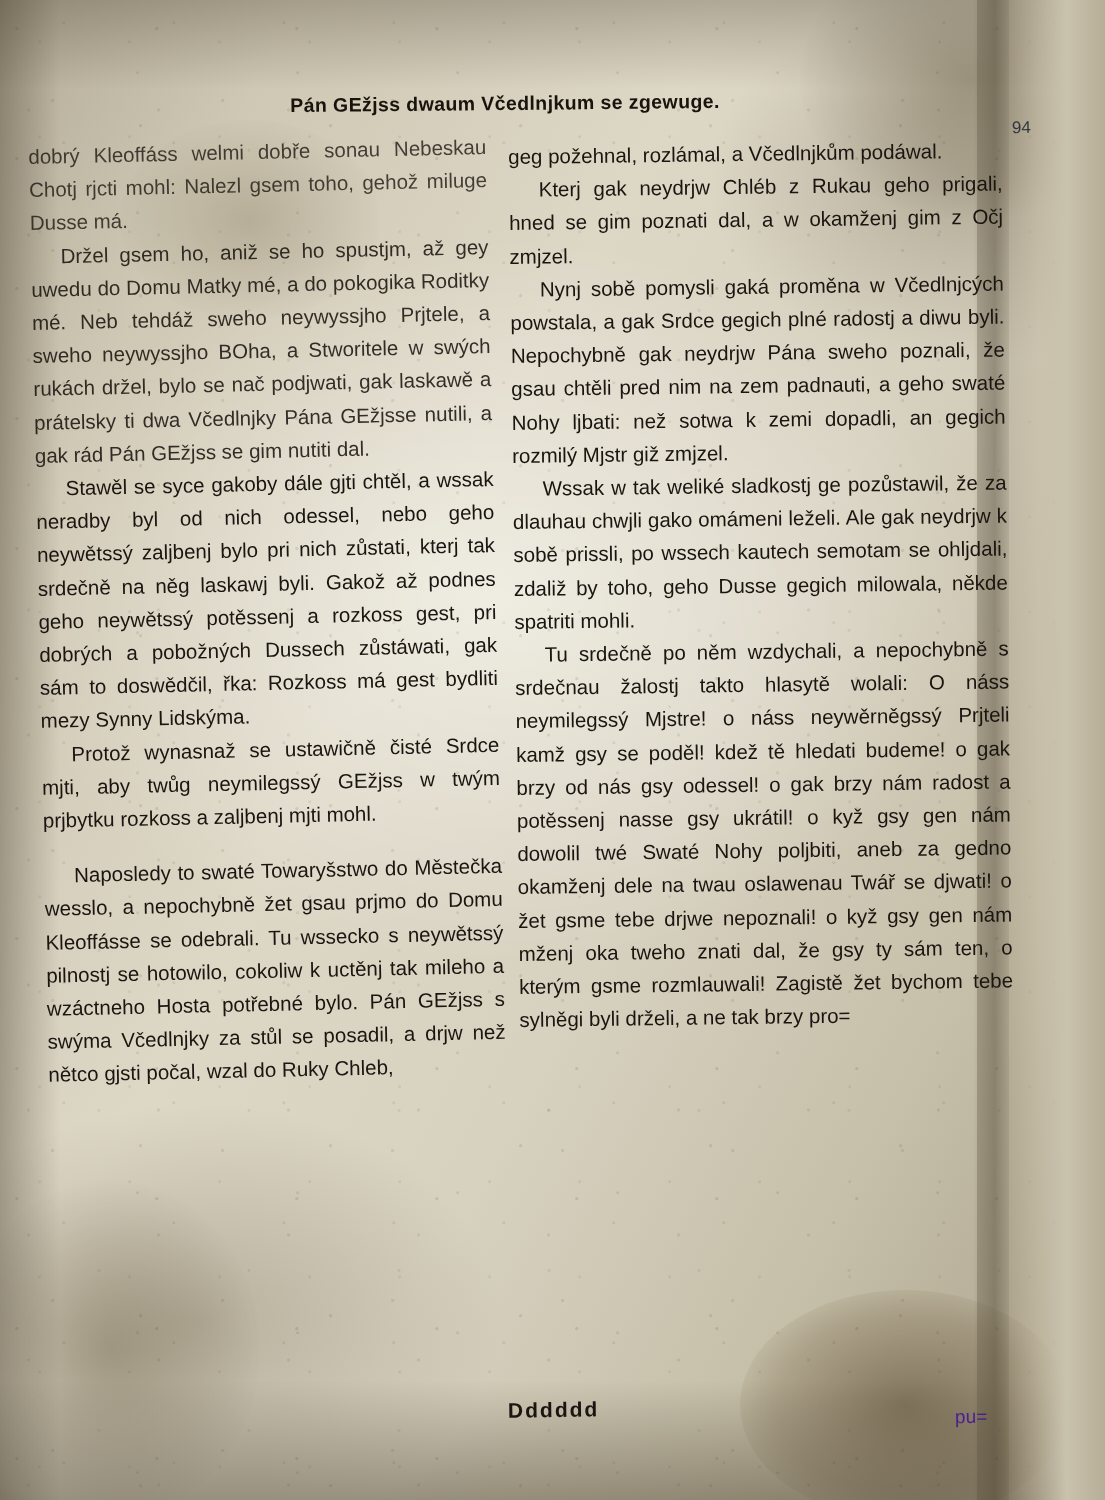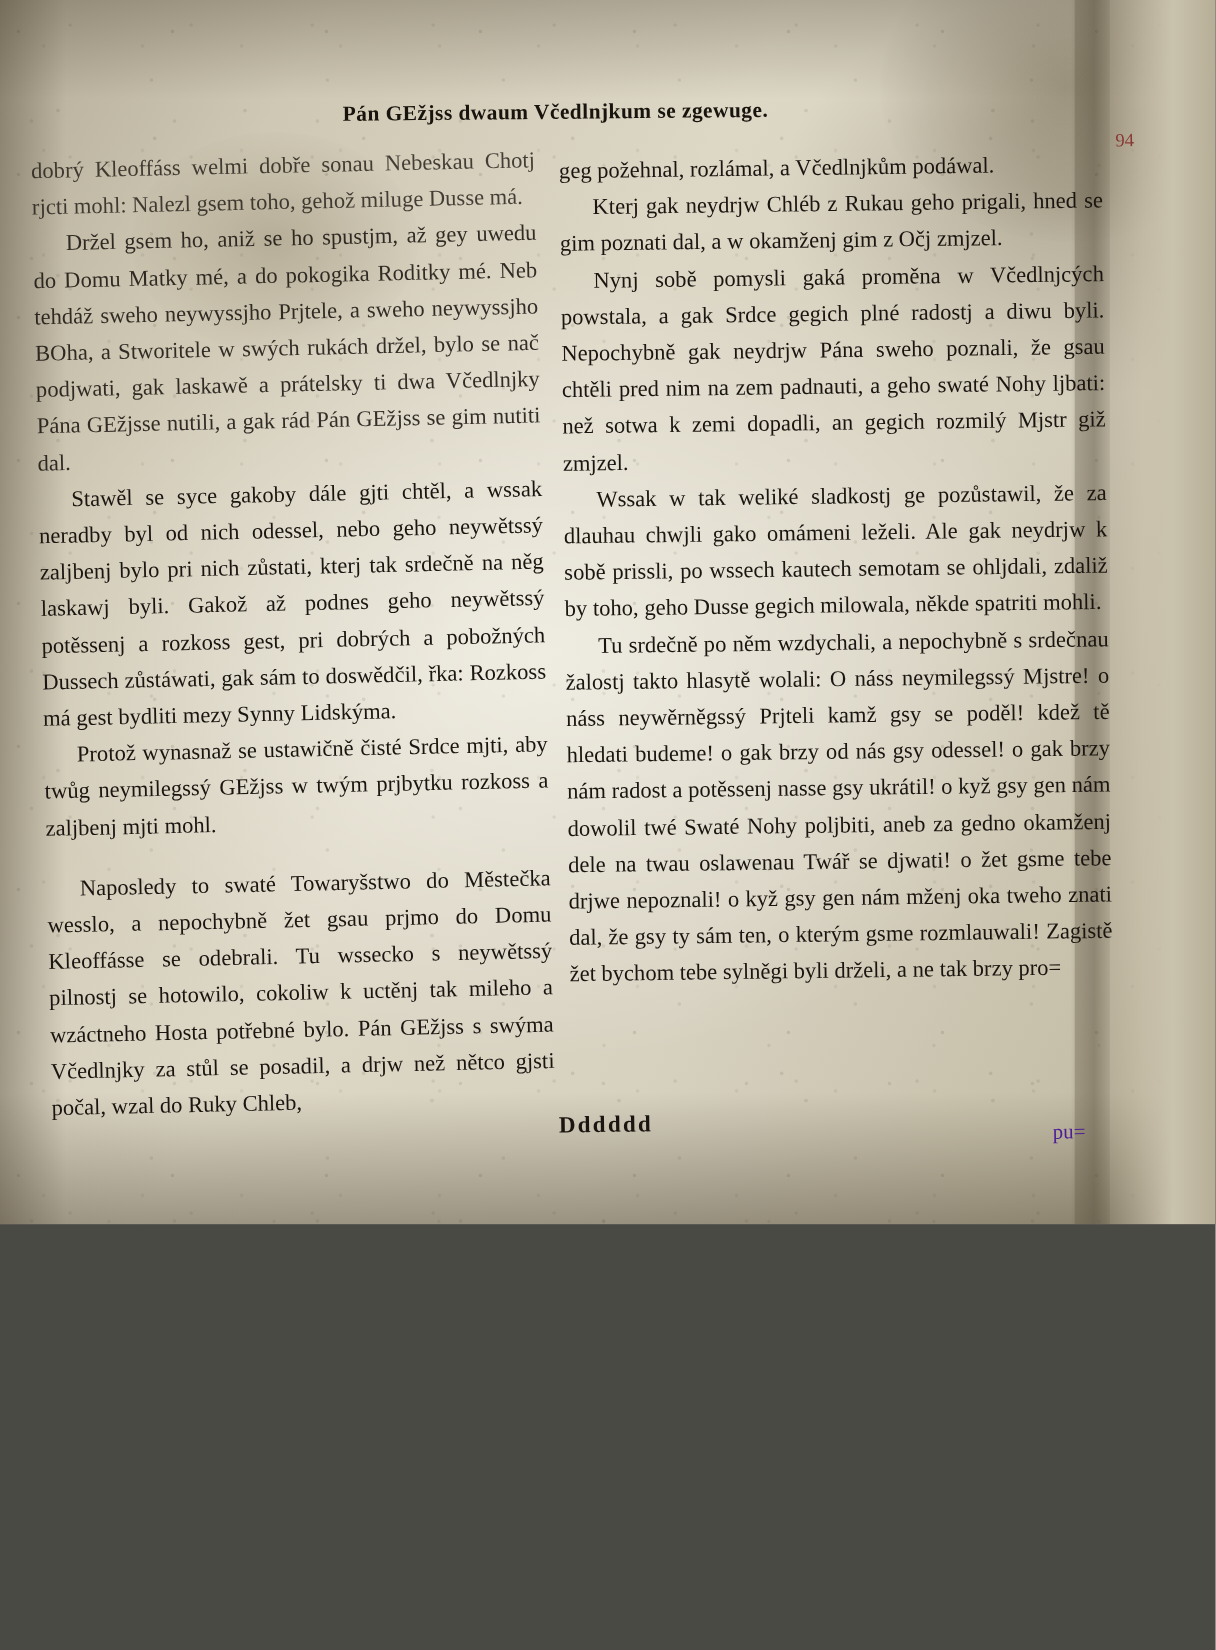--- a/index.html
+++ b/index.html
@@ -3,24 +3,24 @@
 <meta charset="utf-8">
 <style>
   html, body {
     margin: 0;
     padding: 0;
     background: #4a4a44;
   }
   .page {
     position: relative;
     width: 1105px;
-    height: 1113px;
+    height: 1500px;
     overflow: hidden;
     background: #b9b2a0;
-    font-family: Liberation Serif, serif;
+    font-family: Liberation Sans, sans-serif;
   }
 
   
   .paper {
     position: absolute;
     left: 0; top: 0;
     width: 1105px; height: 1500px;
     background:
       radial-gradient(ellipse 700px 520px at 45% 40%, rgba(255,255,250,0.55) 0%, rgba(255,255,250,0.0) 70%),
       radial-gradient(ellipse 420px 300px at 18% 88%, rgba(120,110,86,0.35) 0%, rgba(120,110,86,0) 72%),
@@ -98,21 +98,21 @@
     font-size: 19.5px;
     font-weight: bold;
     letter-spacing: .4px;
     color: #18140d;
     transform: rotate(-0.55deg);
   }
   .folio {
     position: absolute;
     right: 74px; top: 118px;
     font-size: 17px;
-    color: #7f1d1d;
+    color: #0f172a;
     transform: rotate(-1deg);
     opacity: .8;
   }
 
   .col {
     position: absolute;
     top: 140px;
     color: #1a1510;
     font-size: 20.5px;
     line-height: 33.2px;

